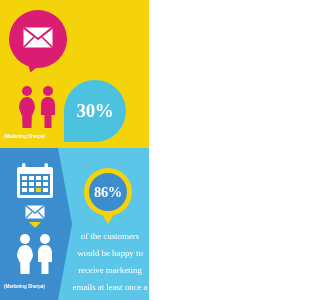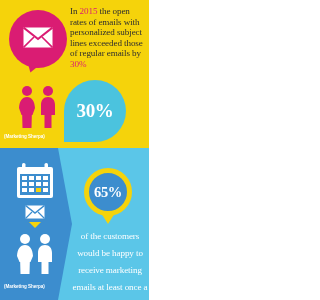--- a/index.html
+++ b/index.html
@@ -236,23 +236,20 @@
 
     <div class="bubble-pink-tail"></div>
     <div class="bubble-pink"></div>
 
     <svg class="envelope-white" viewBox="0 0 30 21">
       <rect x="0.5" y="0.5" width="29" height="20" fill="#ffffff"></rect>
       <path d="M0.5 0.5 L15 12 L29.5 0.5" fill="none" stroke="#DA1C73" stroke-width="2"></path>
       <path d="M0.5 20.5 L11 10 M29.5 20.5 L19 10" fill="none" stroke="#DA1C73" stroke-width="1.6"></path>
     </svg>
 
-    <div class="headline">
-      <span>In </span><span class="hl-accent">2015</span><span> the open rates of emails with personalized subject lines exceeded those of regular emails by </span><span class="hl-accent">30%</span>
-    </div>
 
     <svg class="people-pink" viewBox="0 0 46 44">
 
       <circle cx="11" cy="6" r="5" fill="#DA1C73"></circle>
       <path d="M11 12 C6 12 3.5 16 3 23 L6 23 L6.5 43 L15.5 43 L16 23 L19 23 C18.5 16 16 12 11 12 Z" fill="#DA1C73"></path>
       <path d="M3 23 L19 23 L16.5 30 L5.5 30 Z" fill="#DA1C73"></path>
 
       <circle cx="32" cy="6" r="5" fill="#DA1C73"></circle>
       <path d="M32 12 C27.5 12 25 15 25 20 L25 30 L28.5 30 L28.5 43 L35.5 43 L35.5 30 L39 30 L39 20 C39 15 36.5 12 32 12 Z" fill="#DA1C73"></path>
     </svg>
@@ -301,20 +298,20 @@
       <circle cx="11" cy="6" r="5" fill="#ffffff"></circle>
       <path d="M11 12 C6 12 3.5 16 3 23 L6 23 L6.5 41 L15.5 41 L16 23 L19 23 C18.5 16 16 12 11 12 Z" fill="#ffffff"></path>
       <path d="M3 23 L19 23 L16.5 29 L5.5 29 Z" fill="#ffffff"></path>
 
       <circle cx="31" cy="6" r="5" fill="#ffffff"></circle>
       <path d="M31 12 C26.5 12 24 15 24 20 L24 29 L27.5 29 L27.5 41 L34.5 41 L34.5 29 L38 29 L38 20 C38 15 35.5 12 31 12 Z" fill="#ffffff"></path>
     </svg>
 
     <div class="badge-86-tail"></div>
     <div class="badge-86"></div>
-    <div class="stat-86">65%</div>
+    <div class="stat-86">86%</div>
 
     <div class="caption-bottom">of the customers would be happy to receive marketing emails at least once a month</div>
 
     <div class="source-bottom">(Marketing Sherpa)</div>
   </div>
 
 </div>
 
 </body></html>

